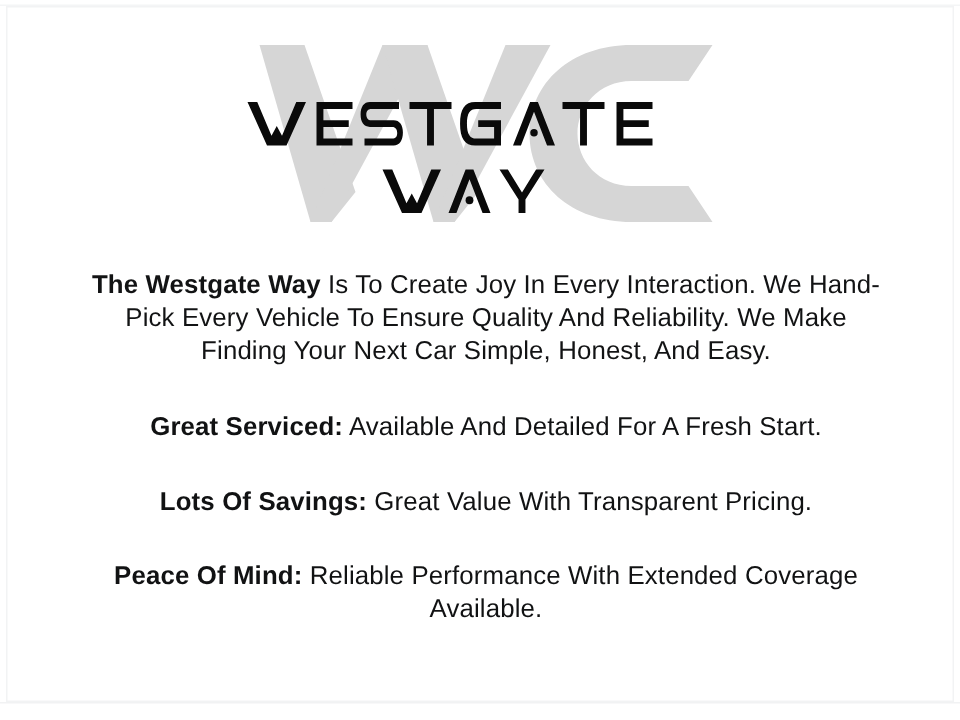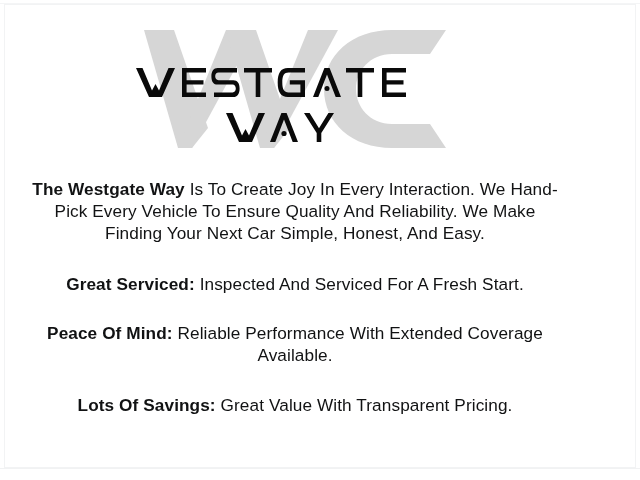--- a/index.html
+++ b/index.html
@@ -50,20 +50,21 @@
     background: #f4f5f6;
     pointer-events: none;
   }
 
   .content {
     position: relative;
     width: 590px;
     height: 480px;
     box-sizing: border-box;
     padding: 0 12px;
+    margin-left: 29px;
   }
 
   
   .logo-block {
     position: relative;
     height: 178px;
     display: flex;
     align-items: center;
     justify-content: center;
   }
@@ -178,22 +179,22 @@
           </g>
         </svg>
 
       </div>
     </div>
 
     <div class="copy">
 
       <p class="para para-intro"><span class="lead">The Westgate Way</span><span> Is To Create Joy In Every Interaction. We Hand-Pick Every Vehicle To Ensure Quality And Reliability. We Make Finding Your Next Car Simple, Honest, And Easy.</span></p>
 
-      <p class="feature"><span class="lead">Great Serviced:</span><span> Inspected And Serviced For A Fresh Start.</span></p>
+      <p class="feature"><span class="lead">Great Serviced:</span><span> Available And Detailed For A Fresh Start.</span></p>
+
+      <p class="feature"><span class="lead">Lots Of Savings:</span><span> Great Value With Transparent Pricing.</span></p>
 
       <p class="feature feature-last"><span class="lead">Peace Of Mind:</span><span> Reliable Performance With Extended Coverage Available.</span></p>
-
-      <p class="feature"><span class="lead">Lots Of Savings:</span><span> Great Value With Transparent Pricing.</span></p>
 
     </div>
 
   </div>
 </div>
 
 </body></html>

